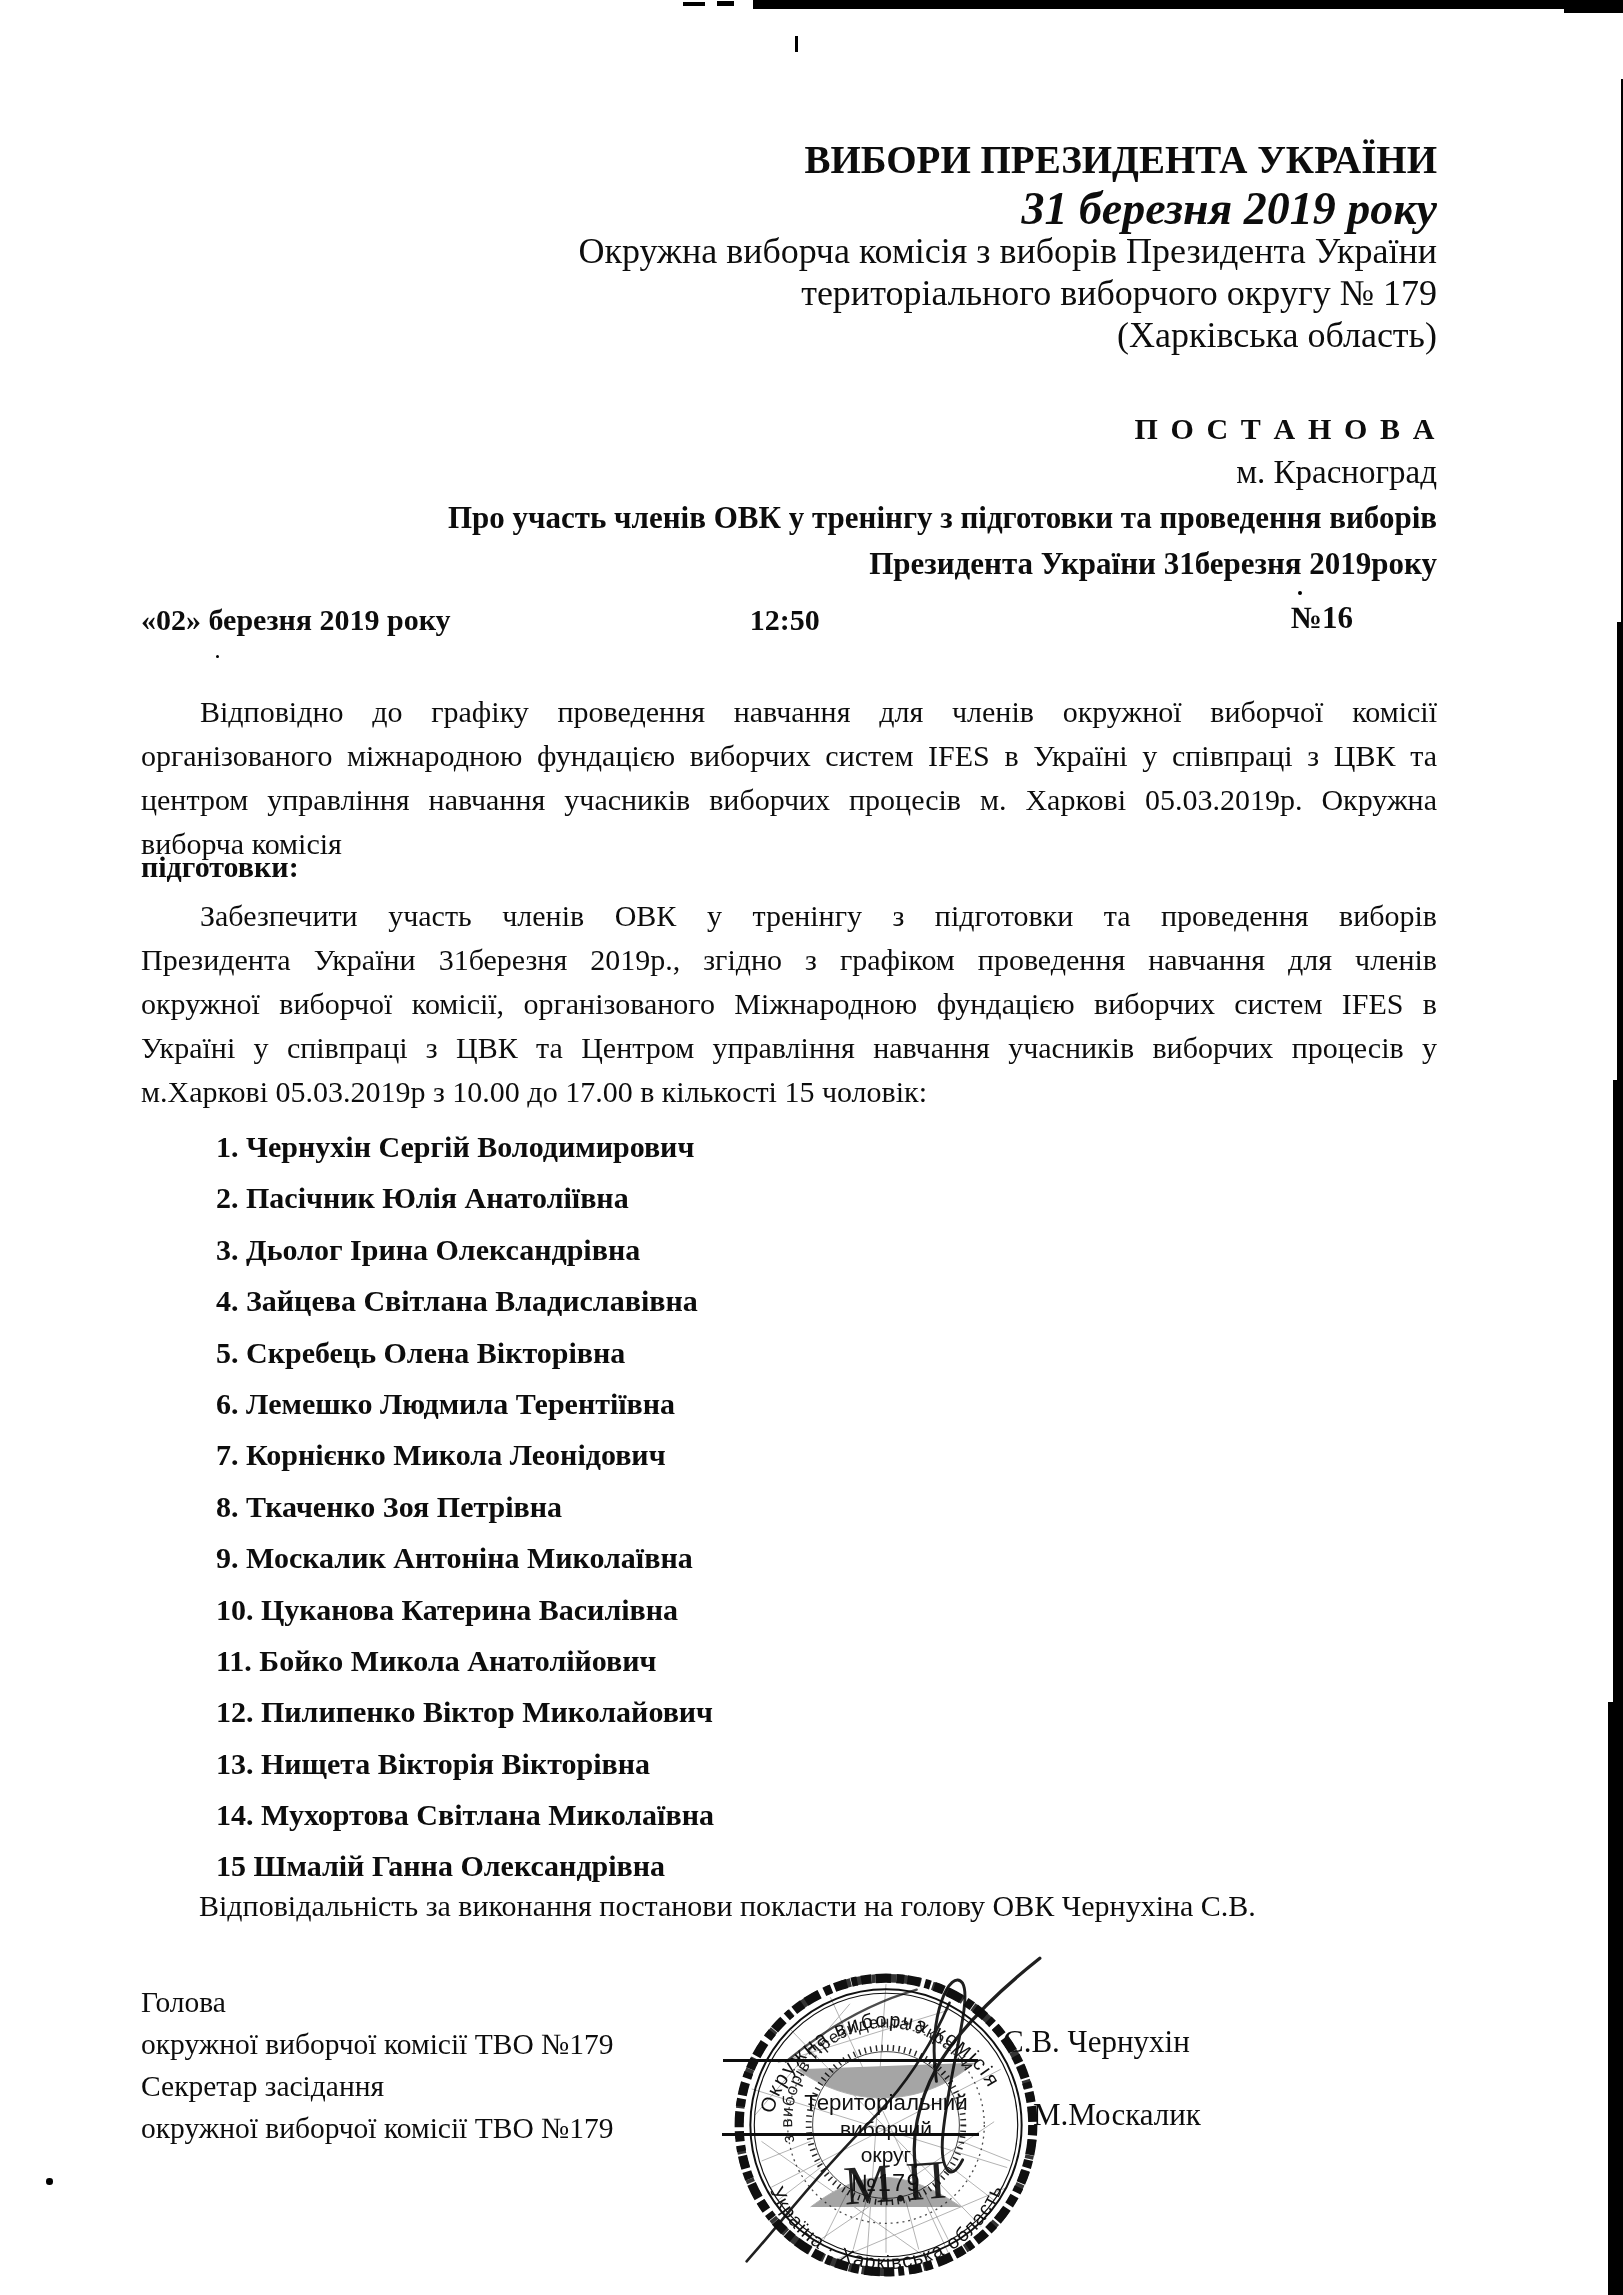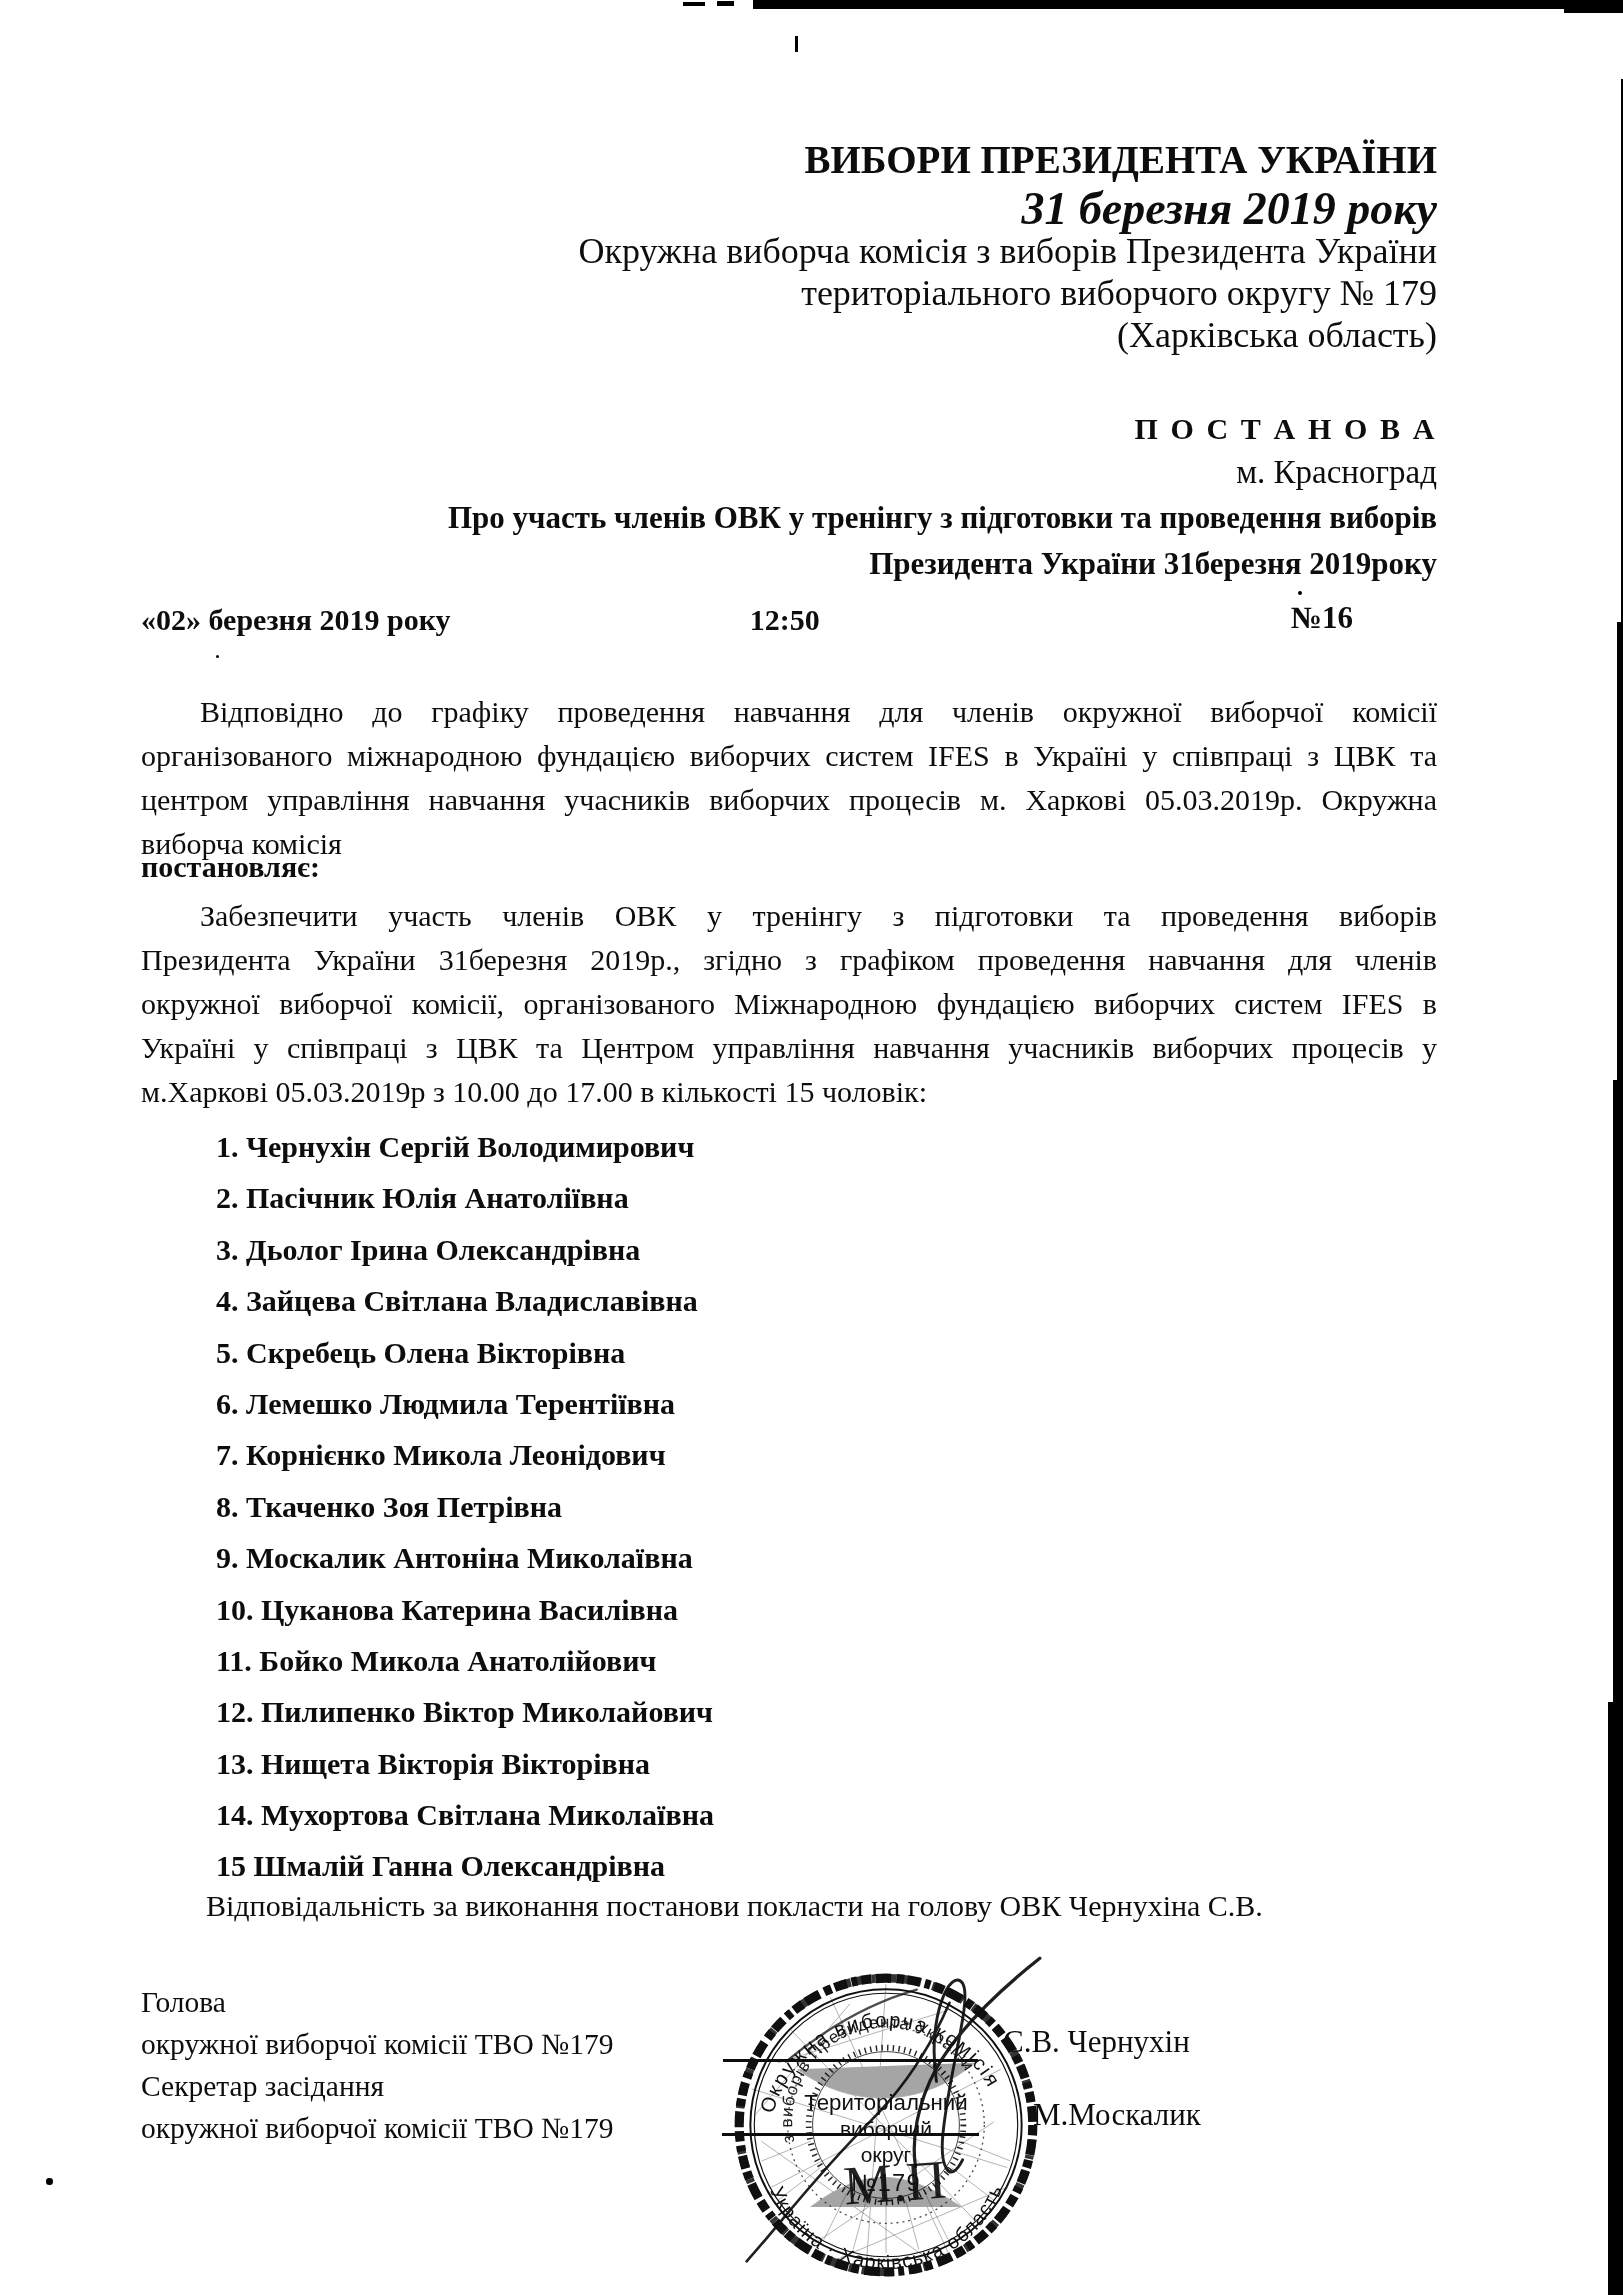--- a/index.html
+++ b/index.html
@@ -26,21 +26,21 @@
   
   .jpara{left:141px;width:1296px;font-size:30px;}
   .jpara>div{line-height:44px;text-align:justify;text-align-last:justify;white-space:normal;}
   .jpara>div:first-child{text-indent:59px;}
   .jpara>div:last-child{text-align-last:left;}
   #para1{top:690px;}
   #para2{top:894px;}
   #resolves{left:141px;top:852px;font-size:30px;font-weight:bold;line-height:30px;}
   #members{left:216px;top:1128px;width:1178px;font-size:30px;}
   #members>div{line-height:37px;margin-bottom:14.4px;font-weight:bold;}
-  #responsibility{left:147px;top:1889px;width:1296px;font-size:30px;line-height:34px;text-indent:59px;}
+  #responsibility{left:140px;top:1889px;width:1296px;font-size:30px;line-height:34px;text-indent:59px;}
   
   #sign-labels{left:141px;top:1981px;width:720px;font-size:29.5px;}
   #sign-labels>div{line-height:42px;}
   .sig-rule{background:#0d0d0d;height:2.6px;}
   #rule1{left:723px;top:2059px;width:255px;}
   #rule2{left:722px;top:2133px;width:257px;}
   #name-head{left:1003px;top:2025px;font-size:31px;line-height:33px;}
   #name-secretary{left:1033px;top:2098px;font-size:31px;line-height:33px;}
   
   #stamp{left:732px;top:1971px;width:308px;height:308px;}
@@ -102,21 +102,21 @@
     <span class="m-num">№16</span>
   </div>
 
   <div class="abs jpara" id="para1">
       <div>Відповідно до графіку проведення навчання для членів окружної виборчої комісії</div>
       <div>організованого міжнародною фундацією виборчих систем IFES в Україні у співпраці з ЦВК та</div>
       <div>центром управління навчання учасників виборчих процесів м. Харкові 05.03.2019р. Окружна</div>
       <div>виборча комісія</div>
     </div>
 
-  <div class="abs" id="resolves">постановляє:</div>
+  <div class="abs" id="resolves">підготовки:</div>
 
   <div class="abs jpara" id="para2">
       <div>Забезпечити участь членів ОВК у тренінгу з підготовки та проведення виборів</div>
       <div>Президента України 31березня 2019р., згідно з графіком проведення навчання для членів</div>
       <div>окружної виборчої комісії,  організованого Міжнародною фундацією виборчих систем IFES в</div>
       <div>Україні у співпраці з ЦВК та Центром управління навчання учасників виборчих процесів у</div>
       <div>м.Харкові 05.03.2019р з 10.00 до 17.00 в кількості 15 чоловік:</div>
     </div>
 
   <div class="abs" id="members">

